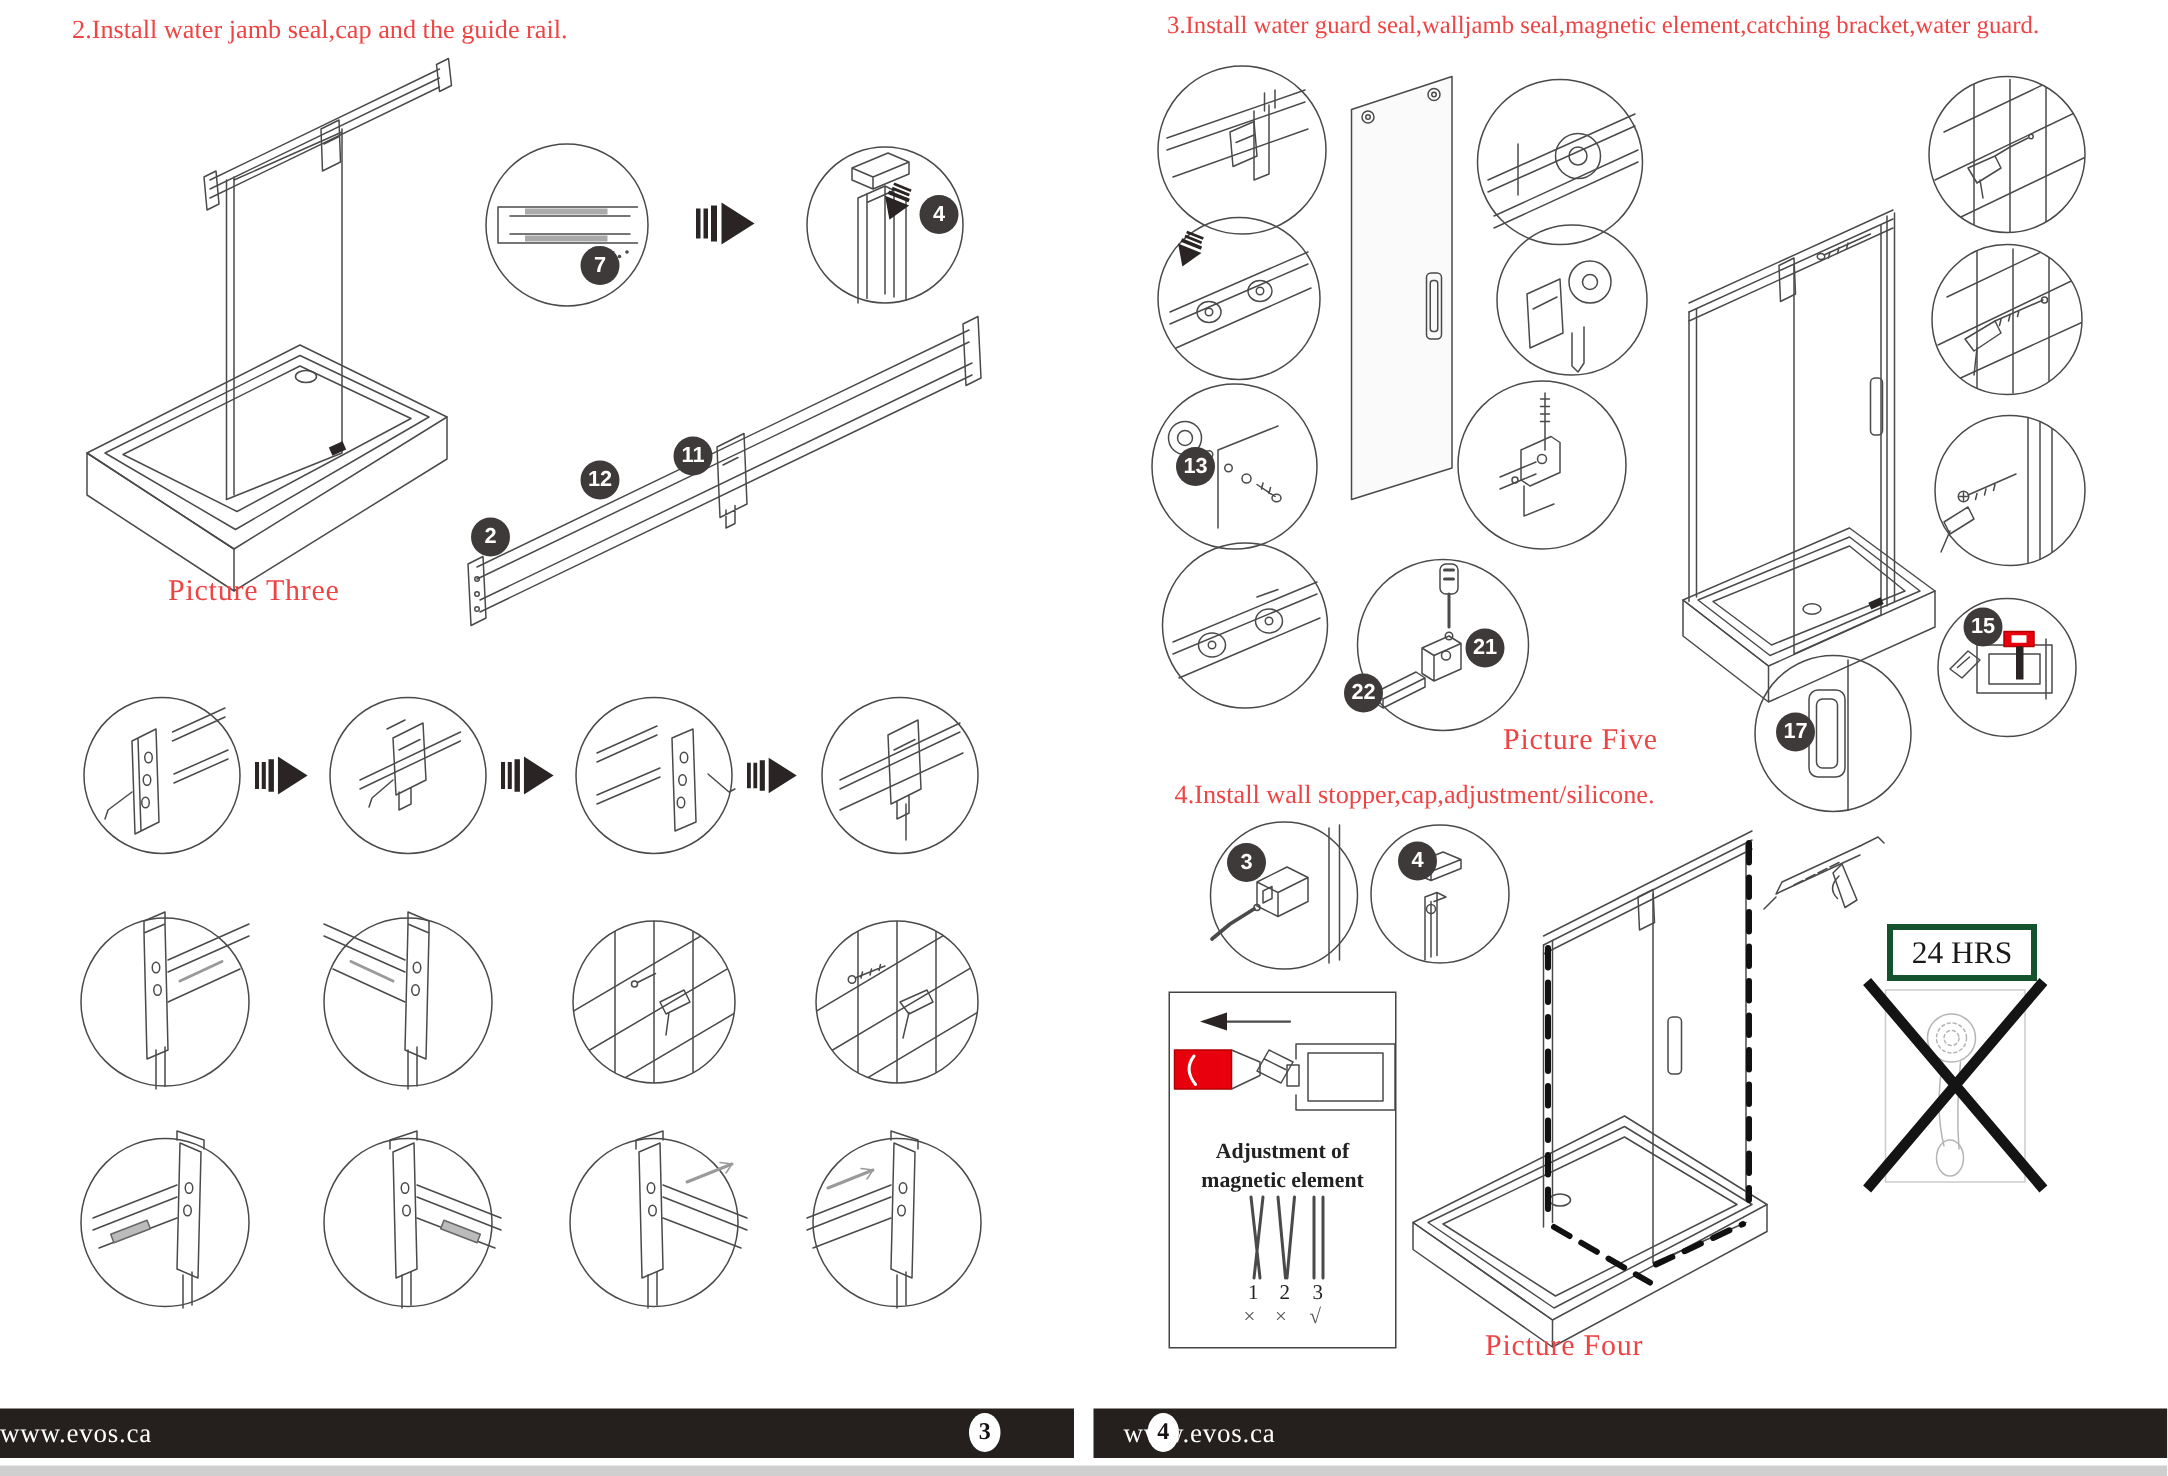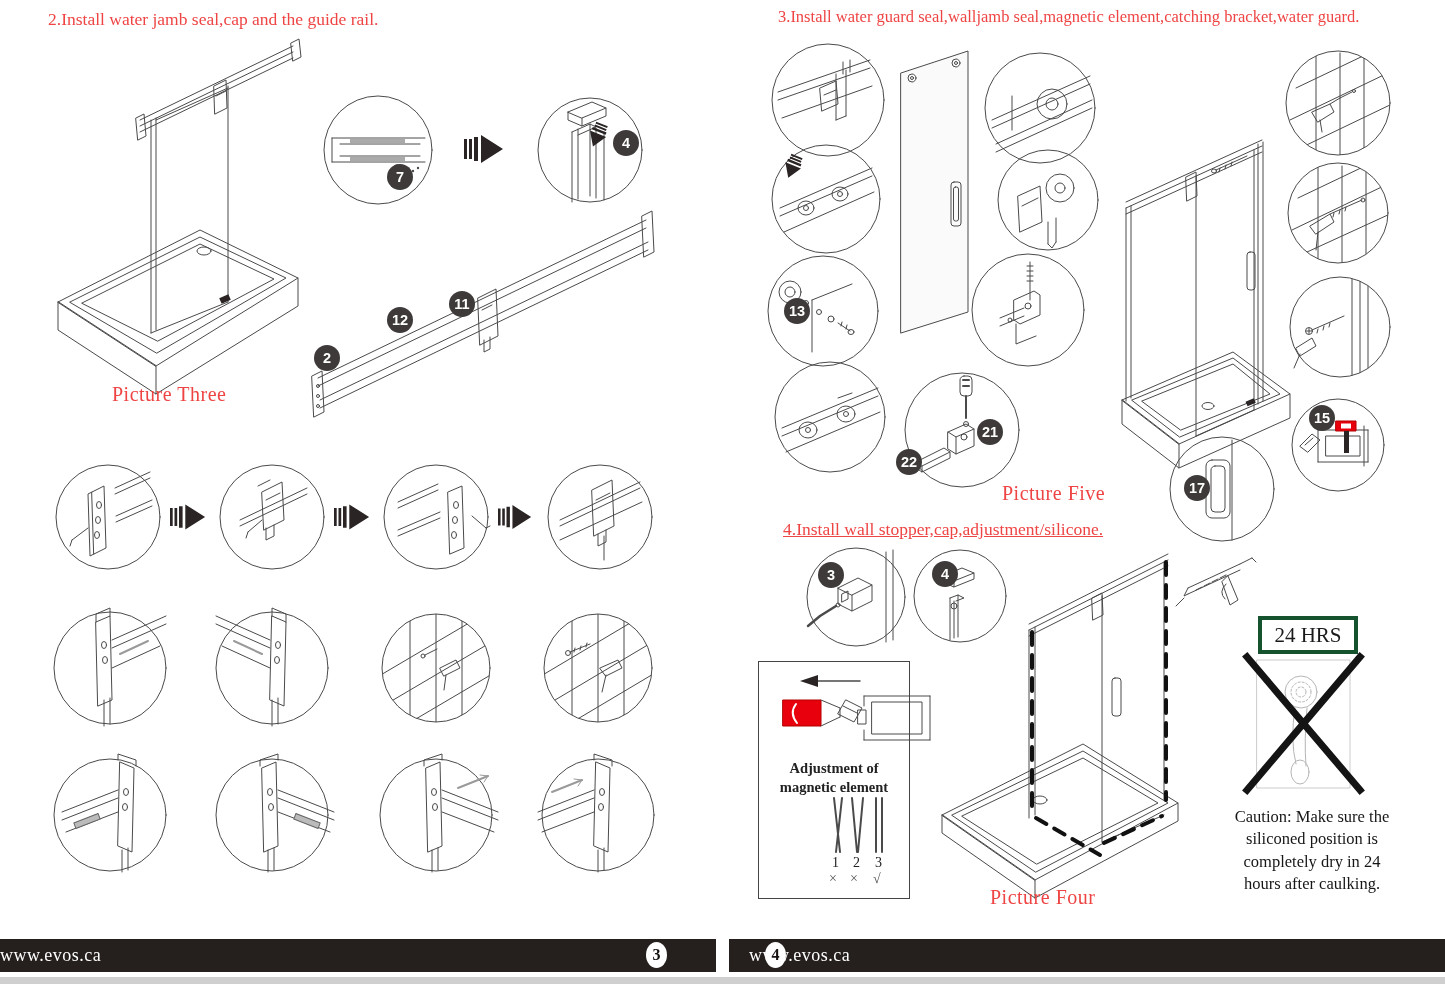--- a/index.html
+++ b/index.html
@@ -438,54 +438,48 @@
         <path d="M1247,657 L1360,790 M1360,657 L1247,790" stroke="#141414" stroke-width="7" stroke-linecap="square"></path>
       </g>
     </g>
   </svg>
 
   <div class="txt sec-title" style="left:48px; top:9px;">2.Install water jamb seal,cap and the guide rail.</div>
   <div class="txt pic-label" style="left:112px; top:383px;">Picture Three</div>
 
   <div class="txt" style="left:778px; top:7px; font-size:16.5px;">3.Install water guard seal,walljamb seal,magnetic element,catching bracket,water guard.</div>
   <div class="txt pic-label" style="left:1002px; top:482px;">Picture Five</div>
-  <div class="txt sec-title" style="left:783px; top:519px;text-decoration:underline;">4.Install wall stopper,cap,adjustment/silicone.</div>
+  <div class="txt sec-title" style="left:783px; top:519px;">4.Install wall stopper,cap,adjustment/silicone.</div>
   <div class="txt pic-label" style="left:990px; top:886px;">Picture Four</div>
 
   <div class="badge" style="left:387px; top:164px;">7</div>
   <div class="badge" style="left:613px; top:130px;">4</div>
   <div class="badge" style="left:449px; top:278px;margin-top:13px;">11</div>
   <div class="badge" style="left:387px; top:307px;">12</div>
   <div class="badge" style="left:314px; top:345px;">2</div>
   <div class="badge" style="left:784px; top:298px;">13</div>
   <div class="badge" style="left:977px; top:419px;">21</div>
   <div class="badge" style="left:896px; top:449px;">22</div>
   <div class="badge" style="left:1309px; top:405px;">15</div>
   <div class="badge" style="left:1184px; top:475px;">17</div>
   <div class="badge" style="left:818px; top:562px;">3</div>
   <div class="badge" style="left:932px; top:561px;">4</div>
 
-  <div class="box" style="left:758px; top:661px; width:150px; height:236px; border:1.5px solid #444;">
+  <div class="box" style="left:779px; top:661px; width:150px; height:236px; border:1.5px solid #444;">
     <div class="adj-title" style="top:97px;">Adjustment of</div>
     <div class="adj-title" style="top:116px;">magnetic element</div>
   </div>
   <div class="adj-num" style="left:832px; top:855px;">1</div>
   <div class="adj-num" style="left:853px; top:855px;">2</div>
   <div class="adj-num" style="left:875px; top:855px;">3</div>
   <div class="adj-mark" style="left:829px; top:871px;">×</div>
   <div class="adj-mark" style="left:850px; top:871px;">×</div>
   <div class="adj-mark" style="left:873px; top:871px;">√</div>
 
   <div class="hrs-box" style="left:1258px; top:616px; width:92px; height:30px; line-height:30px;">24 HRS</div>
-  <div class="caution" style="left:1222px; top:806px; width:180px;">
-    <div>Caution: Make sure the</div>
-    <div>siliconed position is</div>
-    <div>completely dry in 24</div>
-    <div>hours after caulking.</div>
-  </div>
 
   <div class="footer-bar" style="left:0; top:939px; width:716px;">
     <span class="footer-url" style="margin-right:56px;">www.evos.ca</span>
   </div>
   <div class="footer-bar" style="left:729px; top:939px; width:716px;">
     <span class="footer-url" style="margin-left:20px;">www.evos.ca</span>
   </div>
   <div class="page-num" style="left:646px; top:942px;">3</div>
   <div class="page-num" style="left:765px; top:942px;">4</div>
   <div class="bottom-strip" style="top:977px;"></div>

